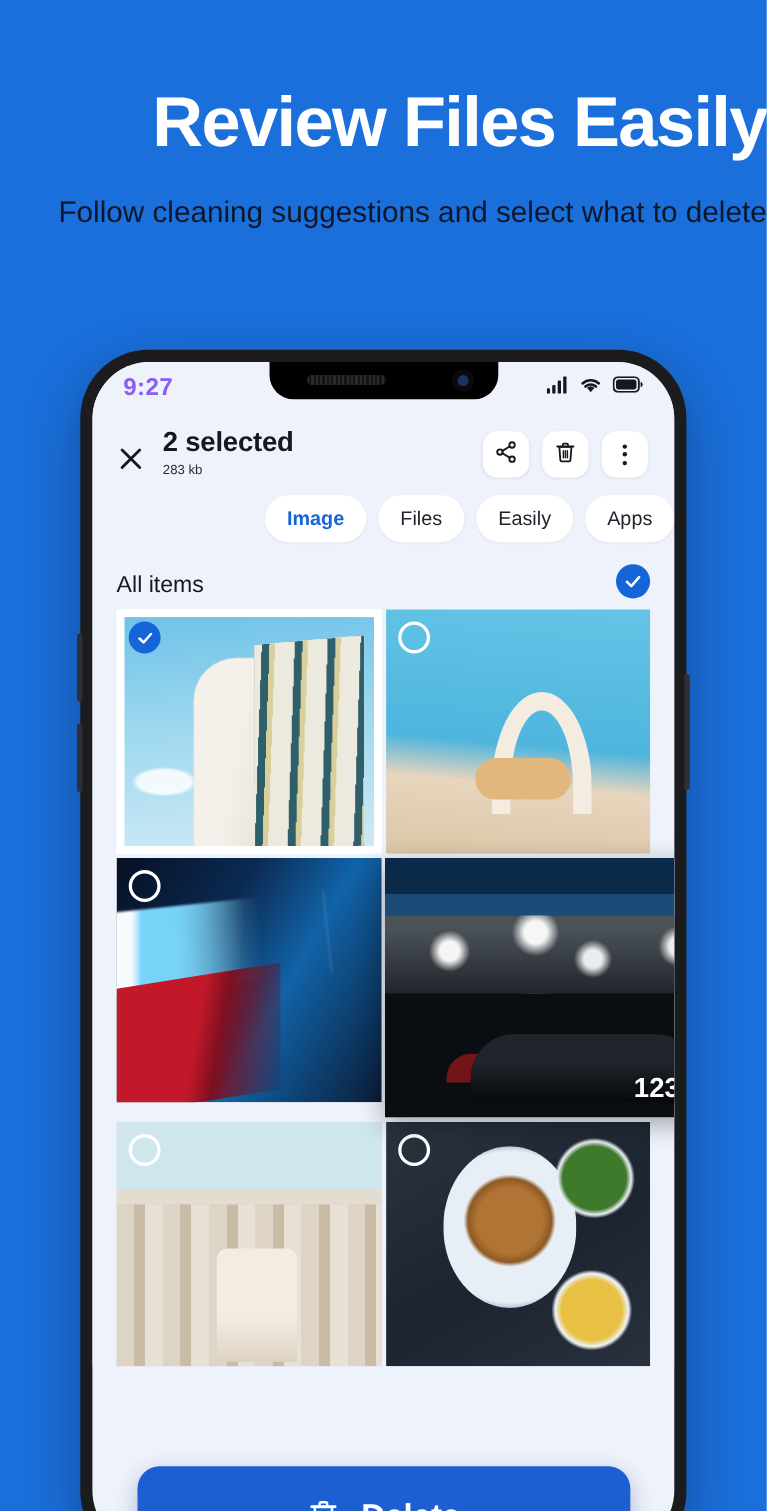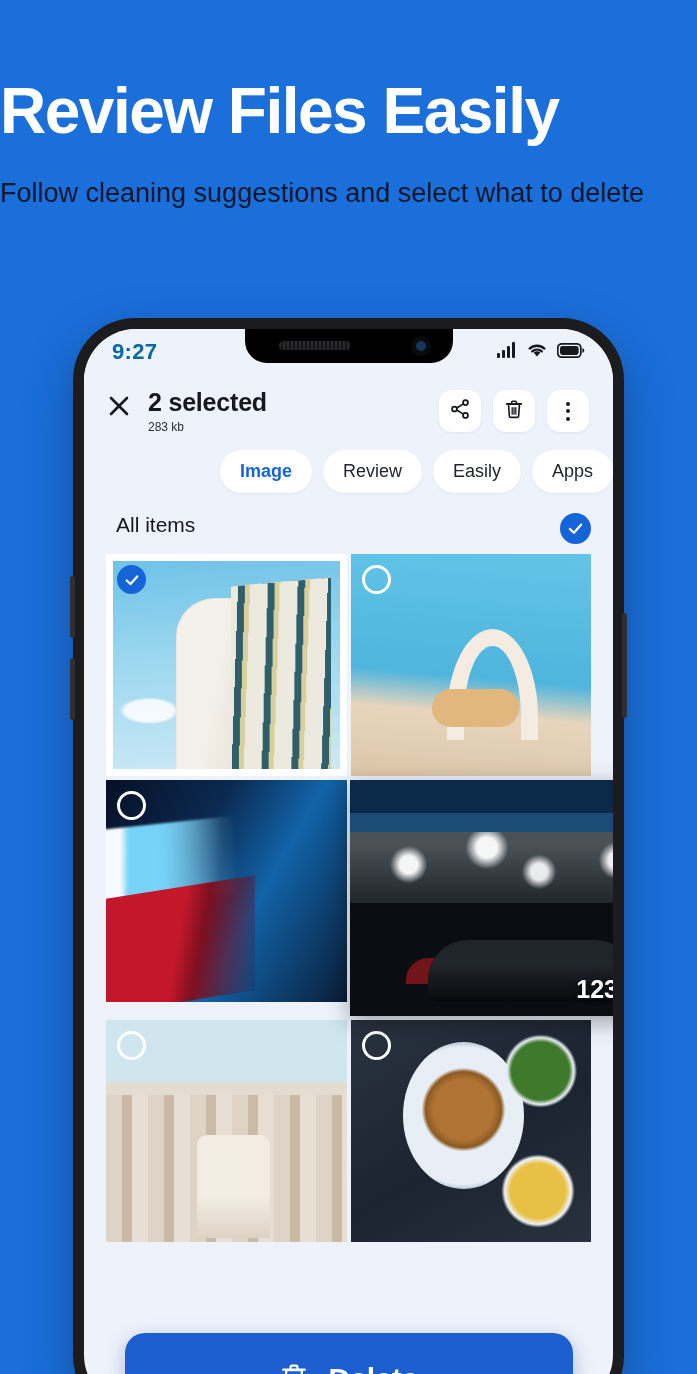--- a/index.html
+++ b/index.html
@@ -4,21 +4,21 @@
 <style>
   * { margin:0; padding:0; box-sizing:border-box; }
   html, body {
     width:697px; height:1374px;
     overflow:hidden;
     font-family:"Liberation Sans", sans-serif;
   }
   body { background:#1a6fdb; position:relative; }
 
   
-  .promo { position:absolute; left:0; top:0; width:697px; text-align:left; }
+  .promo { position:absolute; left:0; top:0; width:697px; text-align:right; }
   .promo-title {
     margin-top:78px;
     font-size:64px;
     font-weight:bold;
     color:#ffffff;
     letter-spacing:-1.5px;
     line-height:1.05;
   }
   .promo-sub {
     margin-top:30px;
@@ -72,26 +72,26 @@
     background:#16365f;
   }
 
   
   .statusbar {
     position:relative; z-index:20;
     height:46px; padding:0 28px;
     display:flex; align-items:center; justify-content:space-between;
     background:#eef2fb;
   }
-  .clock { font-size:22px; font-weight:bold; color:#0369a1; letter-spacing:.3px; }
+  .clock { font-size:22px; font-weight:bold; color:#8b5cf6; letter-spacing:.3px; }
   .status-icons { display:flex; align-items:center; gap:9px; }
 
   
   .appbar {
-    display:flex; align-items:flex-start;
+    display:flex; align-items:flex-end;
     padding:13px 24px 0 20px; background:#eef2fb;
   }
   .close-btn {
     width:30px; height:30px; margin-top:5px; flex:none;
     display:flex; align-items:center; justify-content:center;
   }
   .sel-block { margin-left:14px; flex:1; }
   .sel-title { font-size:25px; font-weight:bold; color:#15181d; letter-spacing:-.2px; }
   .sel-size  { font-size:12px; color:#2a2e35; margin-top:3px; }
   .appbar-actions { display:flex; gap:12px; margin-top:2px; }
@@ -111,22 +111,22 @@
   }
   .tab {
     flex:none; padding:11px 20px; border-radius:22px;
     background:#ffffff; font-size:18px; color:#20242b;
     box-shadow:0 1px 3px rgba(20,40,80,.06);
   }
   .tab.active { color:#1565d8; font-weight:bold; }
 
   
   .allitems {
-    display:flex; align-items:flex-start; justify-content:space-between;
-    padding:6px 22px 10px 32px; background:#eef2fb;
+    display:flex; align-items:flex-end; justify-content:space-between;
+    padding:6px 22px 10px 22px; background:#eef2fb;
   }
   .allitems-label { font-size:21px; color:#15181d; }
   .check-round {
     width:31px; height:31px; border-radius:50%;
     background:#1565d8;
     display:flex; align-items:center; justify-content:center;
   }
 
   
   .grid {
@@ -387,21 +387,21 @@
               <i></i>
               <i></i>
               <i></i>
             </span>
         </div>
       </div>
     </div>
 
     <div class="tabs">
       <div class="tab active">Image</div>
-      <div class="tab">Review</div>
+      <div class="tab">Files</div>
       <div class="tab">Easily</div>
       <div class="tab">Apps</div>
     </div>
 
     <div class="allitems">
       <div class="allitems-label">All items</div>
       <div class="check-round">
         <svg width="19" height="19" viewBox="0 0 24 24">
           <path d="M5 12.6 L10 17.4 L19 7.2" stroke="#ffffff" stroke-width="2.9" fill="none" stroke-linecap="round" stroke-linejoin="round"></path>
         </svg>

